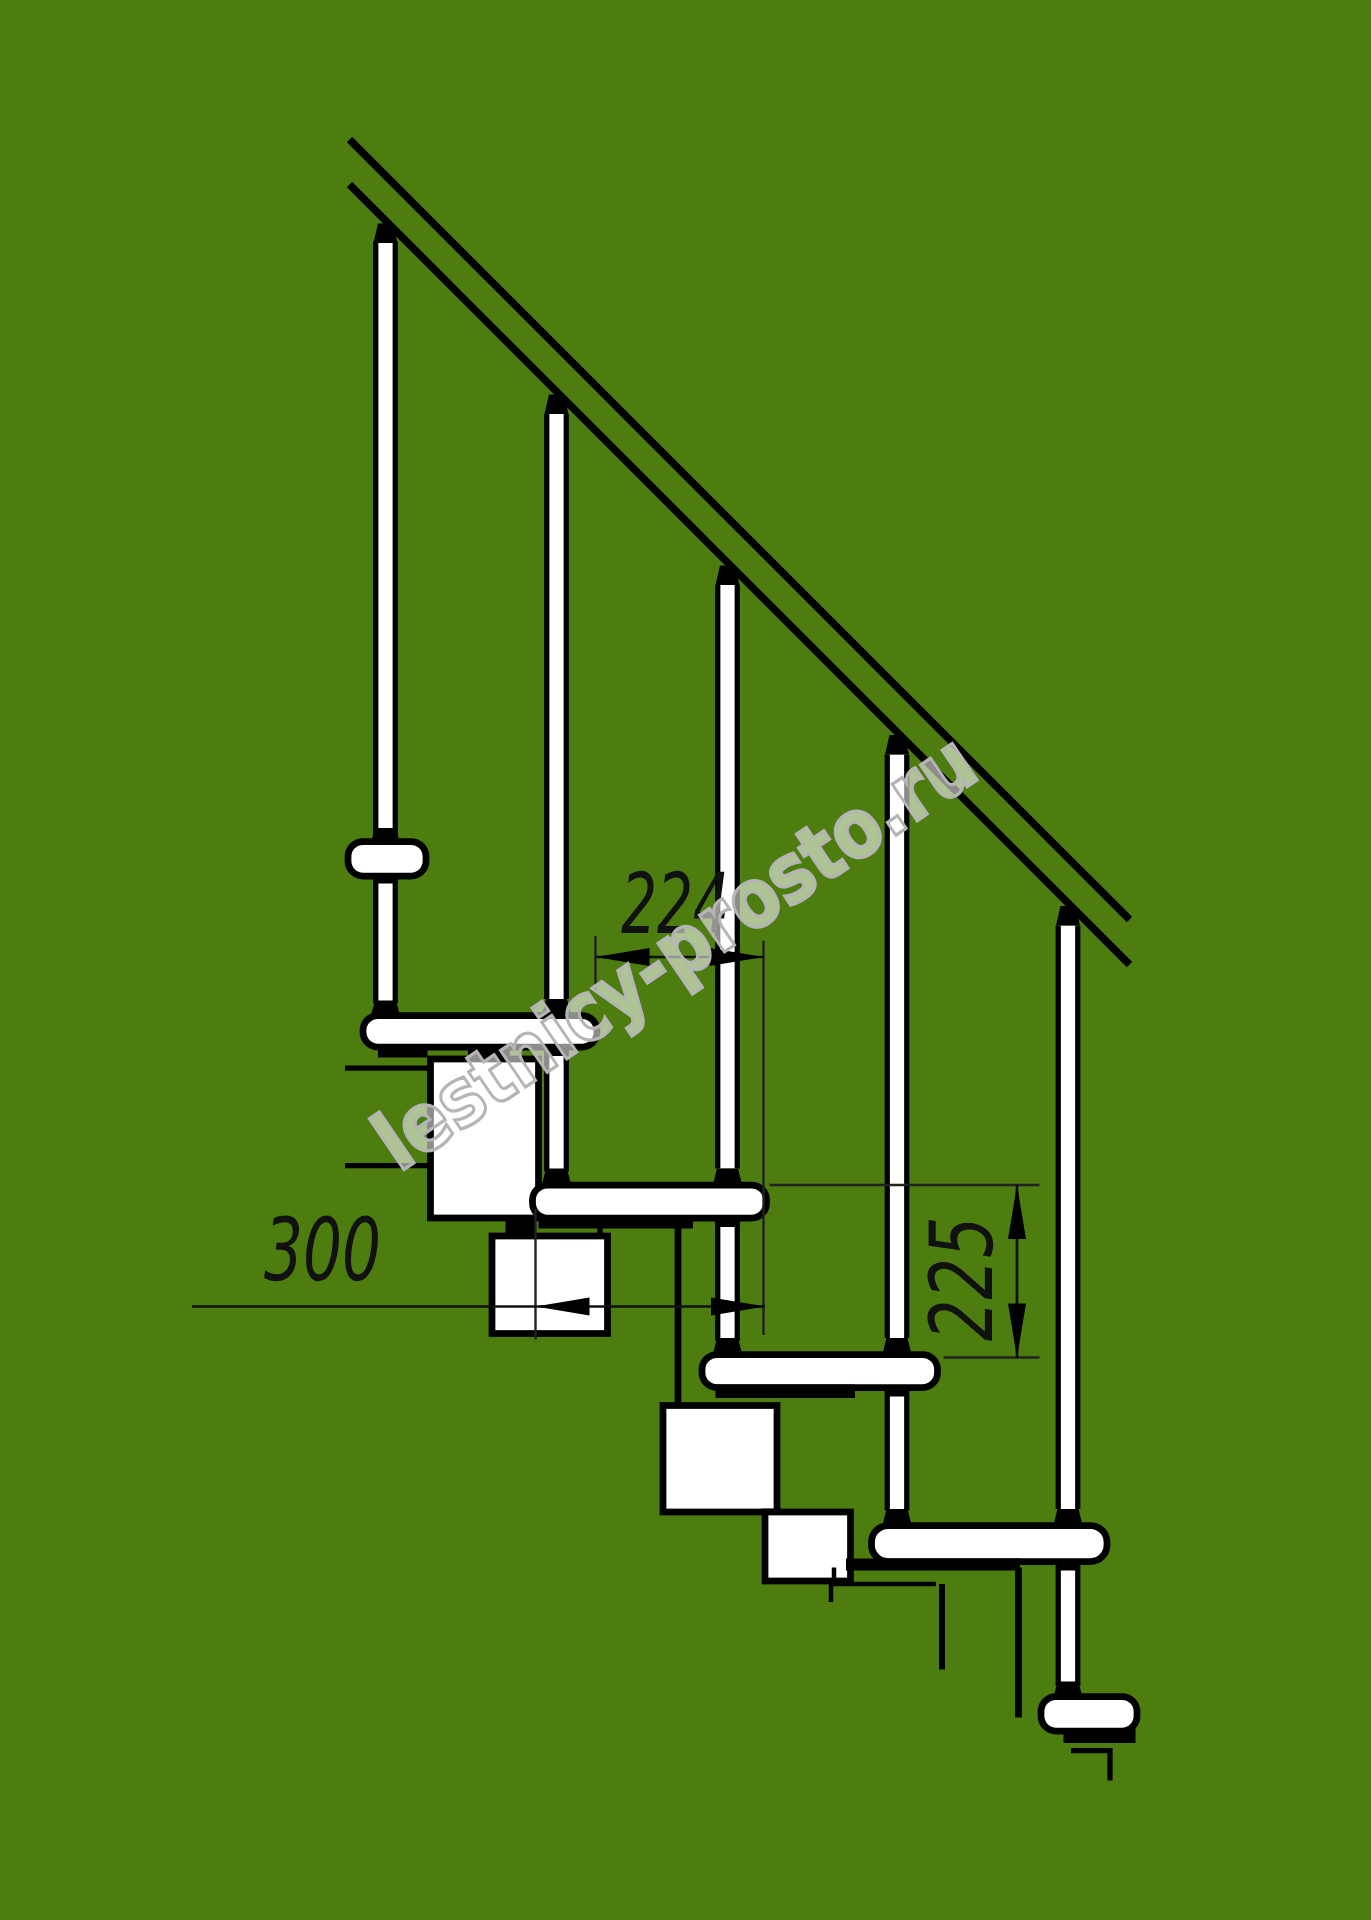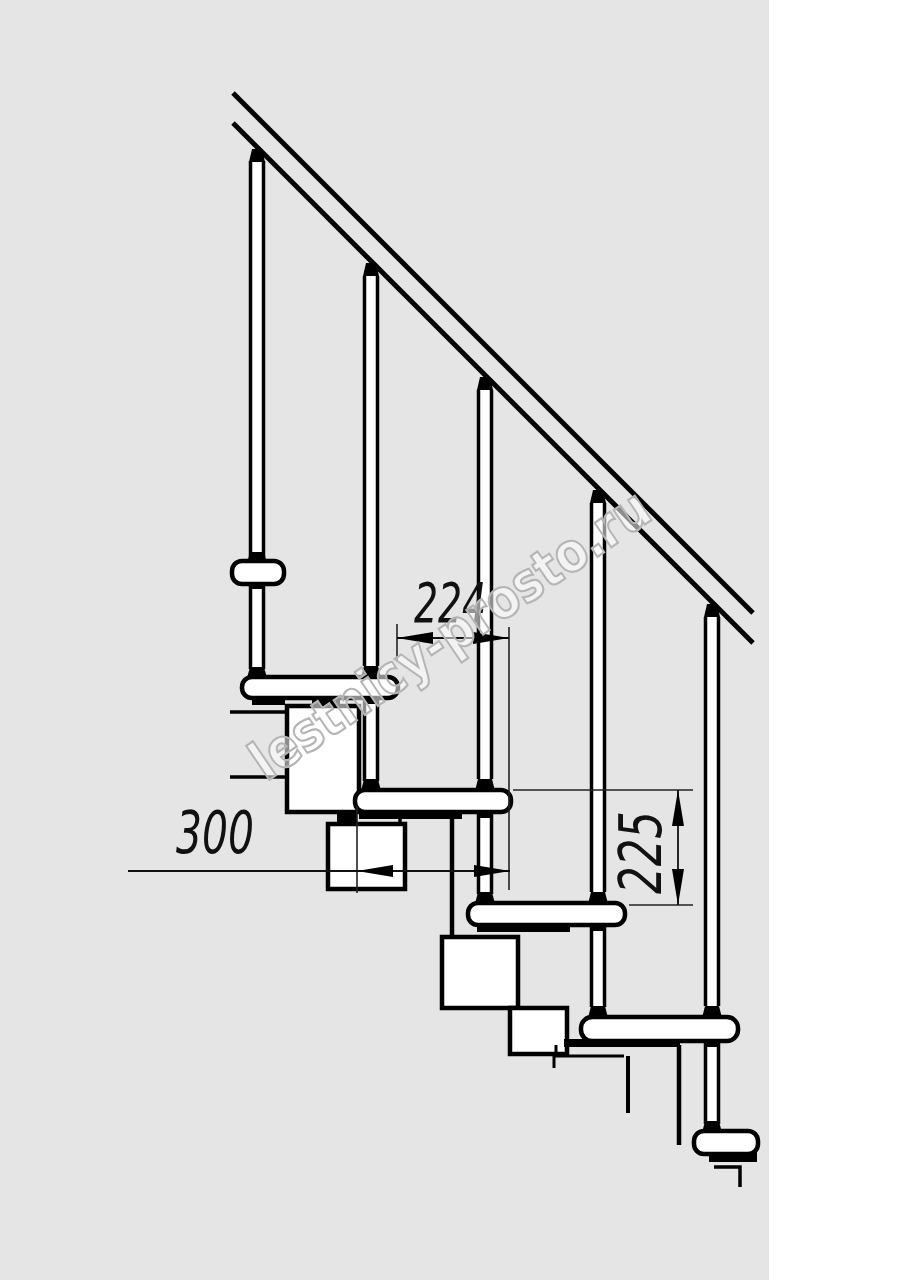--- a/index.html
+++ b/index.html
@@ -1,16 +1,16 @@
 <!DOCTYPE html>
 <html><head>
 <meta charset="utf-8">
 <style>
   html,body{margin:0;padding:0;background:#ffffff;}
-  .page{position:relative;width:769px;height:1280px;background:#e5e5e5;overflow:hidden;
+  .page{position:relative;width:914px;height:1280px;background:#4d7c0f;overflow:hidden;
         font-family:"DejaVu Sans","Liberation Sans",sans-serif;}
   svg{position:absolute;left:0;top:0;}
   .dim-text{font-family:"DejaVu Sans","Liberation Sans",sans-serif;font-style:italic;fill:#111111;}
   .wm-text{font-family:"DejaVu Sans","Liberation Sans",sans-serif;font-weight:bold;}
 </style>
 </head>
 <body>
 
 <div class="page">
 <svg width="914" height="1280" viewBox="0 0 914 1280">

